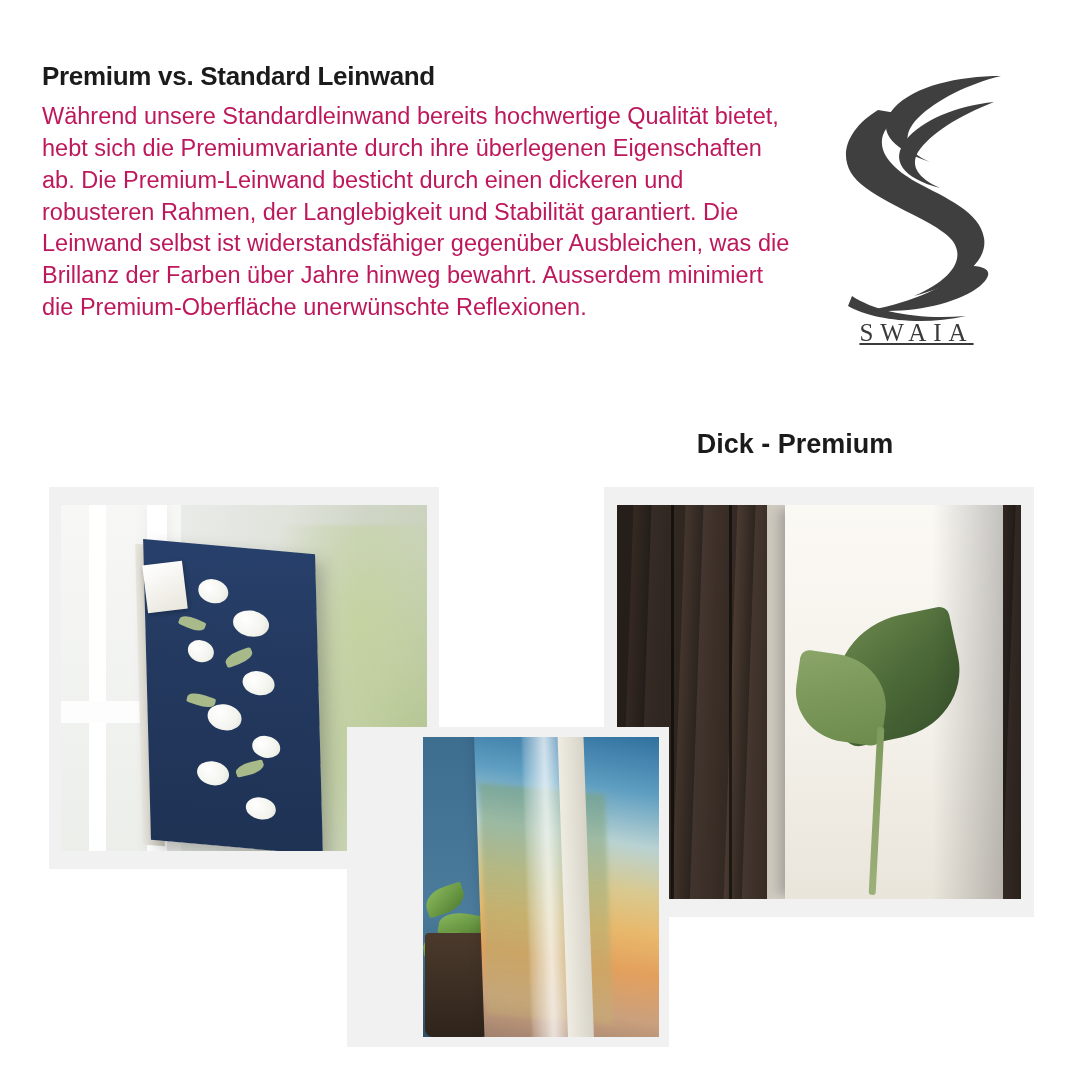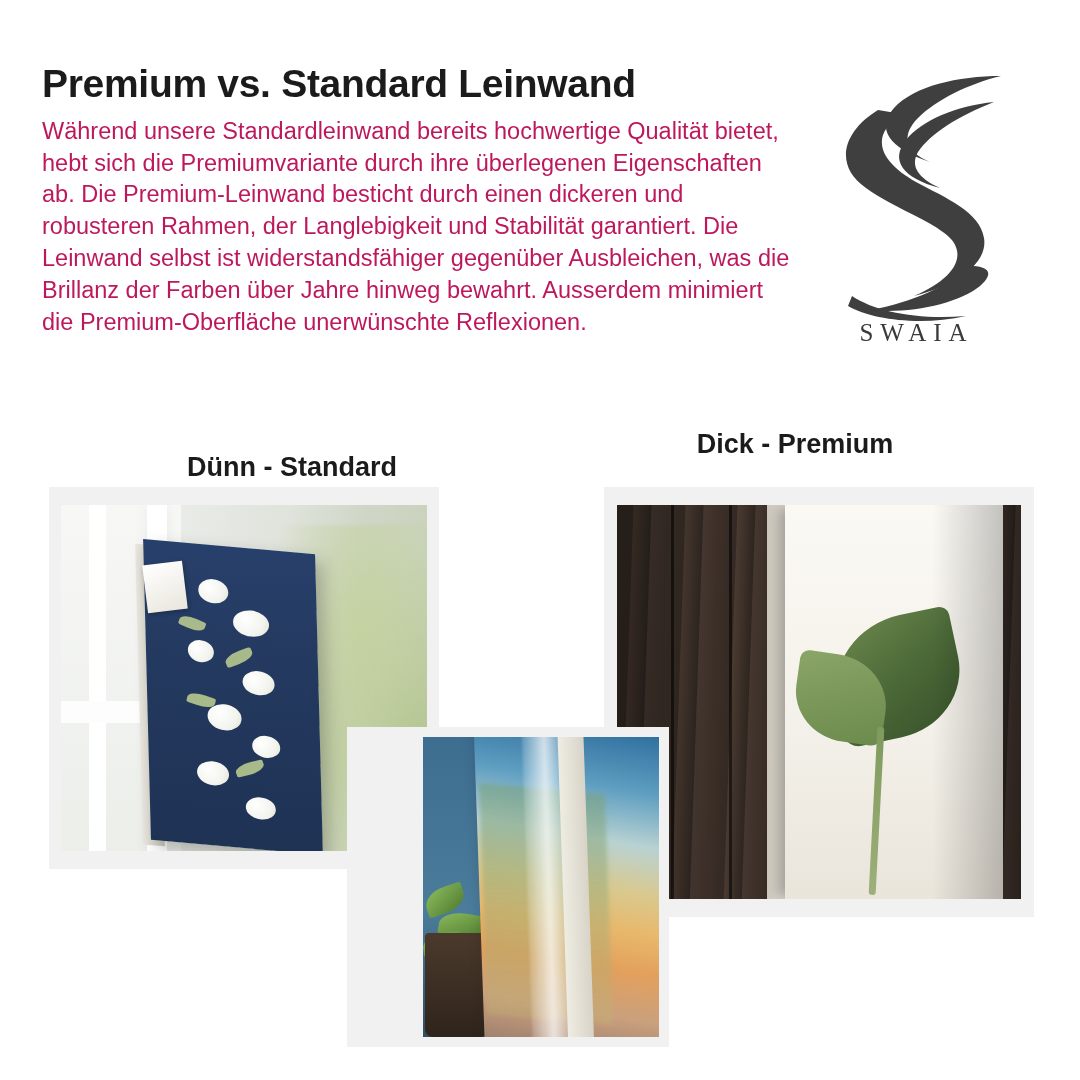--- a/index.html
+++ b/index.html
@@ -22,21 +22,21 @@
   }
 
   
   .header {
     position: absolute;
     left: 42px;
     top: 62px;
     width: 770px;
   }
   .title {
-    font-size: 39px;
+    font-size: 26px;
     font-weight: bold;
     letter-spacing: -0.3px;
     margin: 0 0 10px 0;
     line-height: 1.12;
     color: #1b1b1b;
   }
   .body-text {
     font-size: 23.5px;
     line-height: 1.355;
     margin: 0;
@@ -60,20 +60,21 @@
     width: 190px;
     height: 255px;
   }
   .logo-text {
     font-size: 25px;
     letter-spacing: 7px;
     color: #3a3a3a;
     font-family: "Liberation Serif", serif;
     margin-top: -6px;
     padding-left: 7px;
+    text-decoration: underline;
   }
 
   
   .caption {
     position: absolute;
     font-size: 27px;
     font-weight: bold;
     color: #1b1b1b;
     text-align: center;
   }
@@ -261,21 +262,20 @@
     <svg class="logo-mark" viewBox="0 0 190 255" aria-hidden="true">
       <path d="M183 6 C150 14 118 30 100 48 C82 66 88 82 112 92 C70 78 58 58 76 38 C96 16 140 6 183 6 Z" fill="#3f3f3f"></path>
       <path d="M60 40 C24 62 16 96 48 118 C76 138 112 150 130 166 C150 184 138 208 96 226 C142 214 170 192 166 168 C162 142 128 128 98 112 C62 92 50 66 84 44 Z" fill="#3f3f3f"></path>
       <path d="M176 32 C140 46 112 64 100 82 C92 96 100 108 122 118 C84 108 72 90 88 70 C104 50 138 36 176 32 Z" fill="#3f3f3f"></path>
       <path d="M152 196 C130 216 96 232 52 240 C92 244 140 234 162 216 C176 204 172 196 152 196 Z" fill="#3f3f3f"></path>
       <path d="M34 226 C58 242 100 250 148 246 C104 256 54 250 30 236 Z" fill="#3f3f3f"></path>
     </svg>
     <div class="logo-text">SWAIA</div>
   </div>
 
-  <div class="caption" id="caption-left">Dünn - Standard</div>
   <div class="caption" id="caption-right">Dick - Premium</div>
 
   <div class="photo-card" id="card-standard">
     <div class="photo-inner" id="img-standard">
       <div class="std-bg"></div>
       <div class="std-plant"></div>
       <div class="std-window"></div>
       <div class="std-sill"></div>
       <div class="std-edge"></div>
       <div class="std-canvas">

